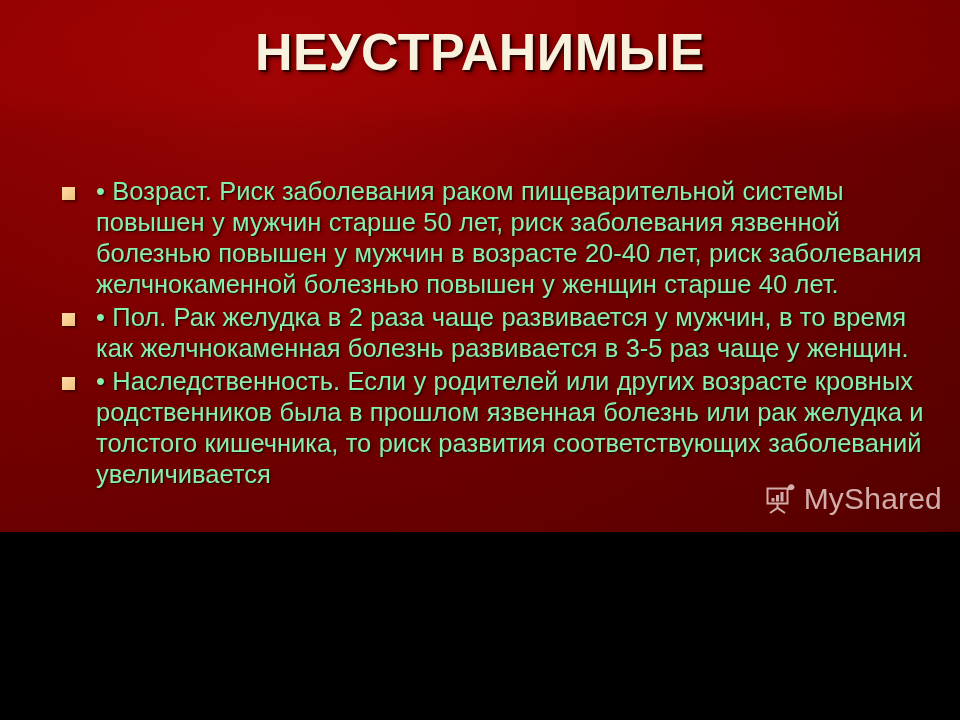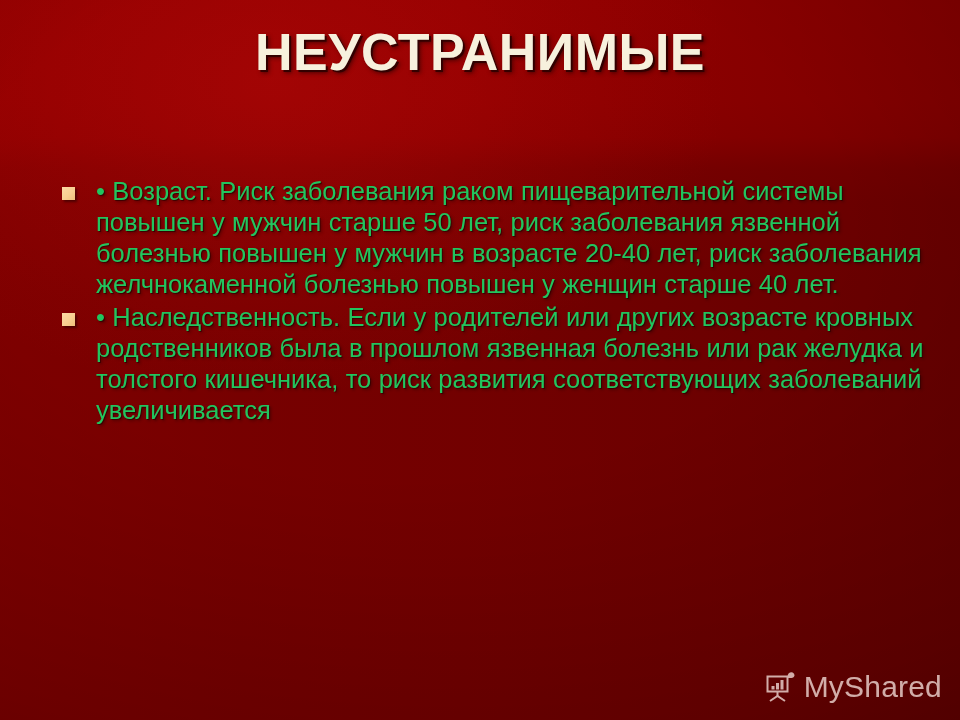--- a/index.html
+++ b/index.html
@@ -4,21 +4,21 @@
 <title>Presentation Slide</title>
 <style>
   html, body {
     margin: 0;
     padding: 0;
     background: #000;
   }
   .slide {
     position: relative;
     width: 960px;
-    height: 720px;
+    height: 532px;
     overflow: hidden;
     font-family: "Liberation Sans", "DejaVu Sans", sans-serif;
     background-color: #7d0000;
   }
   
   .bg-vert {
     position: absolute;
     inset: 0;
     background: linear-gradient(to bottom,
         #960000 0%,
@@ -100,21 +100,21 @@
   .bullet-marker {
     position: absolute;
     left: 6px;
     top: 11px;
     width: 13px;
     height: 13px;
     background: linear-gradient(135deg, #fcd9a4 0%, #f8cf91 55%, #edbf7b 100%);
     box-shadow: 2px 2px 2px rgba(35,0,0,0.55);
   }
   .bullet-text {
-    color: #22c55e;
+    color: #86efac;
     font-size: 25.5px;
     line-height: 31px;
     font-weight: 400;
     text-shadow:
       1px 1px 0 rgba(45,0,0,0.75),
       2px 2px 3px rgba(30,0,0,0.45);
     word-spacing: 0.3px;
   }
 
   
@@ -154,20 +154,24 @@
 
     <div class="title">НЕУСТРАНИМЫЕ</div>
 
     <div class="bullets">
 
       <div class="bullet-row">
         <span class="bullet-marker"></span>
         <div class="bullet-text">• Возраст. Риск заболевания раком пищеварительной системы повышен у мужчин старше 50 лет, риск заболевания язвенной болезнью повышен у мужчин в возрасте 20-40 лет, риск заболевания желчнокаменной болезнью повышен у женщин старше 40 лет.</div>
       </div>
 
+      <div class="bullet-row">
+        <span class="bullet-marker"></span>
+        <div class="bullet-text">• Пол. Рак желудка в 2 раза чаще развивается у мужчин, в то время как желчнокаменная болезнь развивается в 3-5 раз чаще у женщин.</div>
+      </div>
 
       <div class="bullet-row">
         <span class="bullet-marker"></span>
         <div class="bullet-text">• Наследственность. Если у родителей или других возрасте кровных родственников была в прошлом язвенная болезнь или рак желудка и толстого кишечника, то риск развития соответствующих заболеваний увеличивается</div>
       </div>
 
     </div>
 
     <div class="watermark">
       <span>

